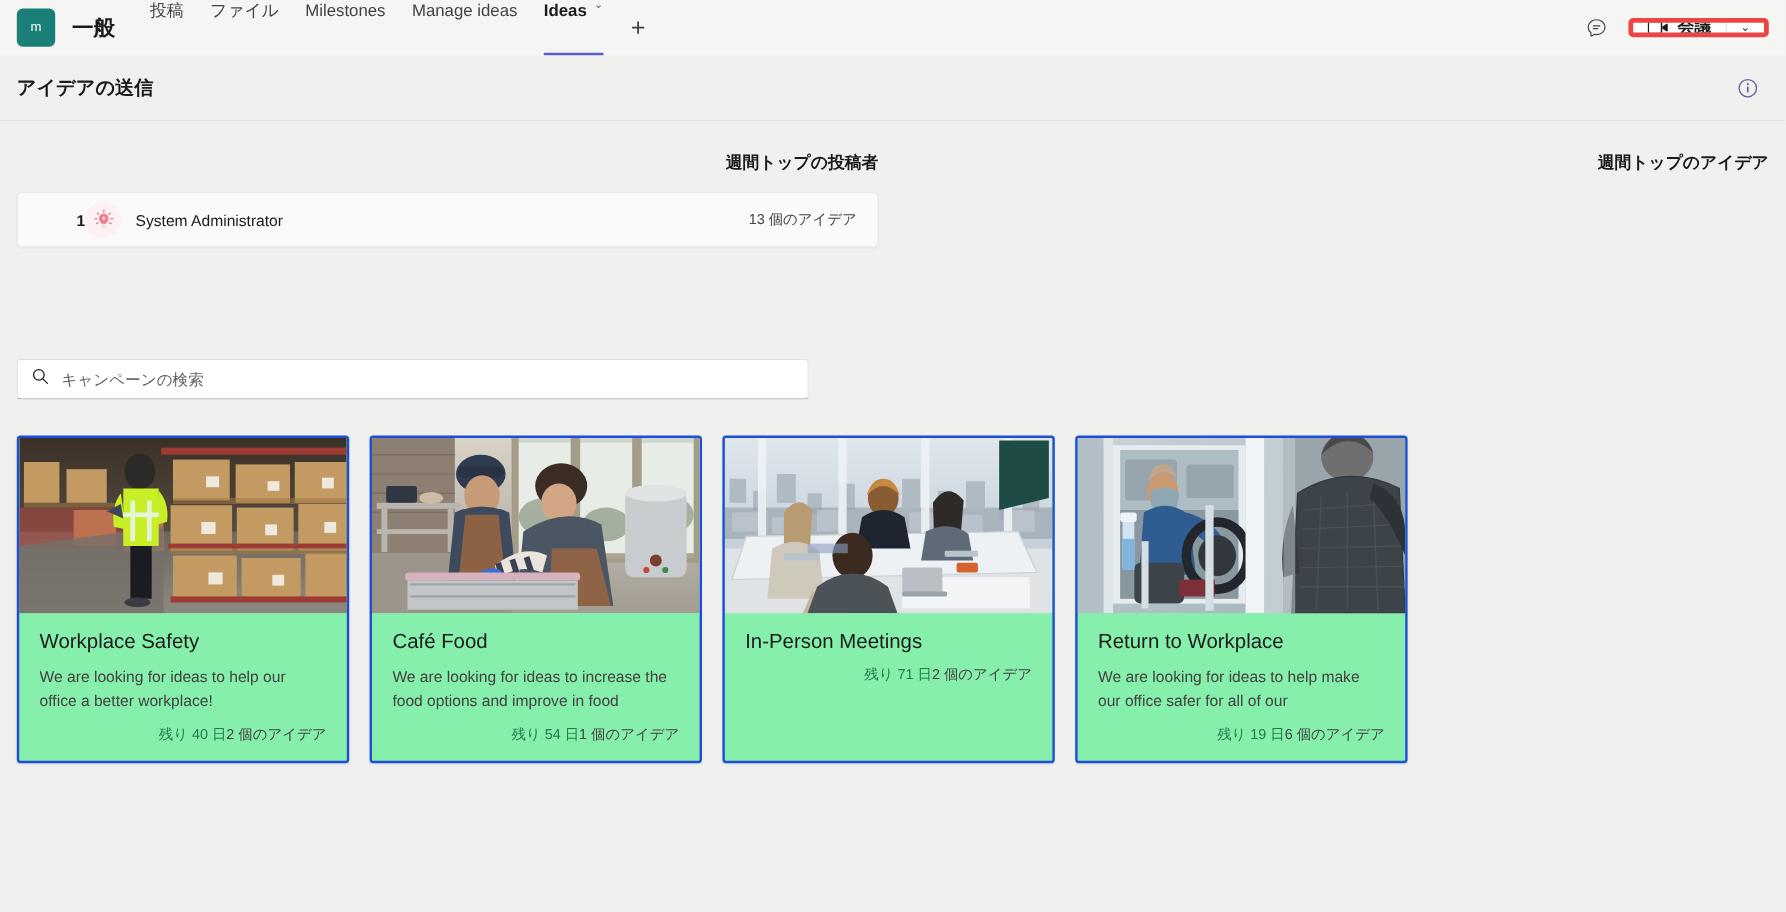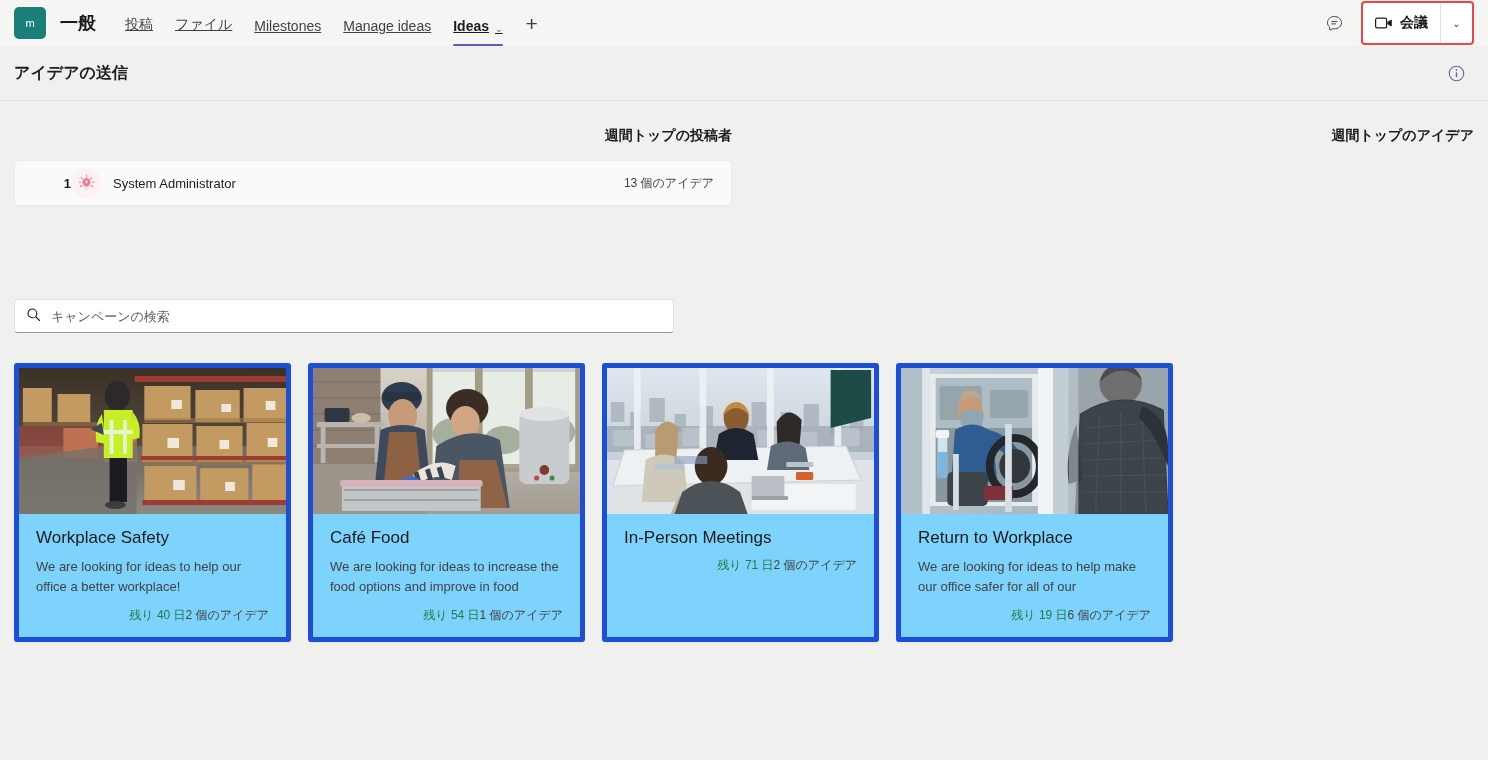--- a/index.html
+++ b/index.html
@@ -35,27 +35,26 @@
     font-size: 18px;
     font-weight: bold;
     color: #1b1b1b;
     margin-right: 18px;
     white-space: nowrap;
   }
   .tabs { display: flex; align-items: center; height: 46px; }
   .tab {
     font-size: 14px;
     color: #424242;
-    padding: 12px 11px;
+    padding: 0 11px;
     height: 46px;
-    display: flex; align-items: flex-end;
+    display: flex; align-items: flex-start;
     white-space: nowrap;
     position: relative;
     cursor: pointer;
-    text-decoration: underline;
   }
   .tab.active { font-weight: bold; color: #1b1b1b; }
   .tab.active::after {
     content: "";
     position: absolute;
     left: 11px; right: 11px; bottom: 0;
     height: 2px;
     background: #5b5fc7;
     border-radius: 1px;
   }
@@ -79,22 +78,22 @@
     display: flex; align-items: center; gap: 12px;
   }
   .icon-btn {
     width: 30px; height: 30px;
     display: flex; align-items: center; justify-content: center;
     border-radius: 4px;
     cursor: pointer;
   }
   .meet-group {
     display: flex;
-    height: 44px;
-    border: 2px solid #ef4444;
+    height: 16px;
+    border: 4px solid #ef4444;
     border-radius: 4px;
     background: #ffffff;
     overflow: hidden;
   }
   .meet-btn {
     display: flex; align-items: center; gap: 7px;
     padding: 0 12px;
     font-size: 14px; font-weight: bold;
     color: #1b1b1b;
     cursor: pointer;
@@ -173,22 +172,22 @@
   .search-box input::placeholder { color: #5e5e5e; }
 
   
   .cards {
     display: flex;
     gap: 17px;
     margin-top: 30px;
   }
   .camp-card {
     width: 277px;
-    background: #7dd3fc;
-    border: 5px solid #1d4ed8;
+    background: #86efac;
+    border: 2px solid #1d4ed8;
     border-radius: 3px;
     overflow: hidden;
     box-shadow: 0 1px 2px rgba(0,0,0,0.05);
     cursor: pointer;
     display: flex; flex-direction: column;
   }
   .camp-img { width: 100%; height: 146px; display: block; }
   .camp-body { padding: 14px 17px 13px 17px; flex: 1; display: flex; flex-direction: column; }
   .camp-title {
     font-size: 17px; font-weight: 400; color: #1b1b1b;

